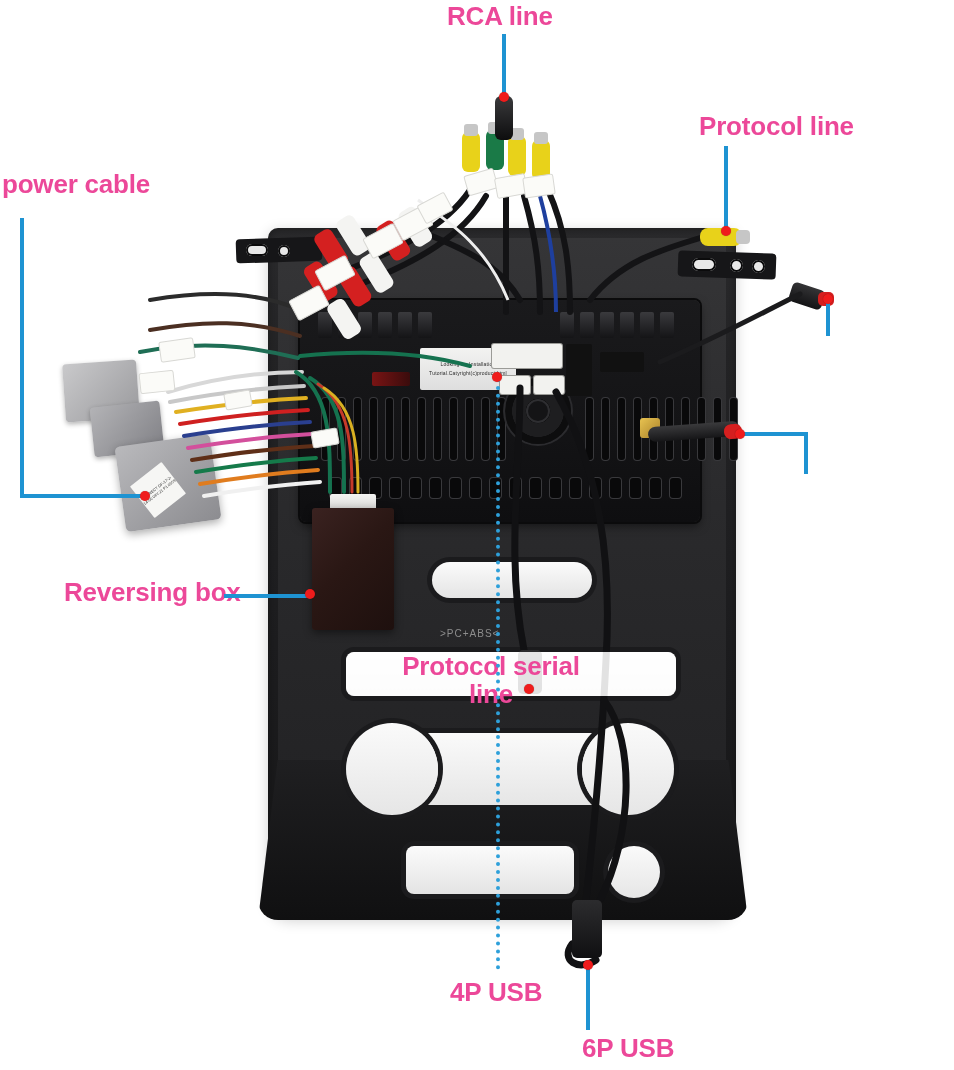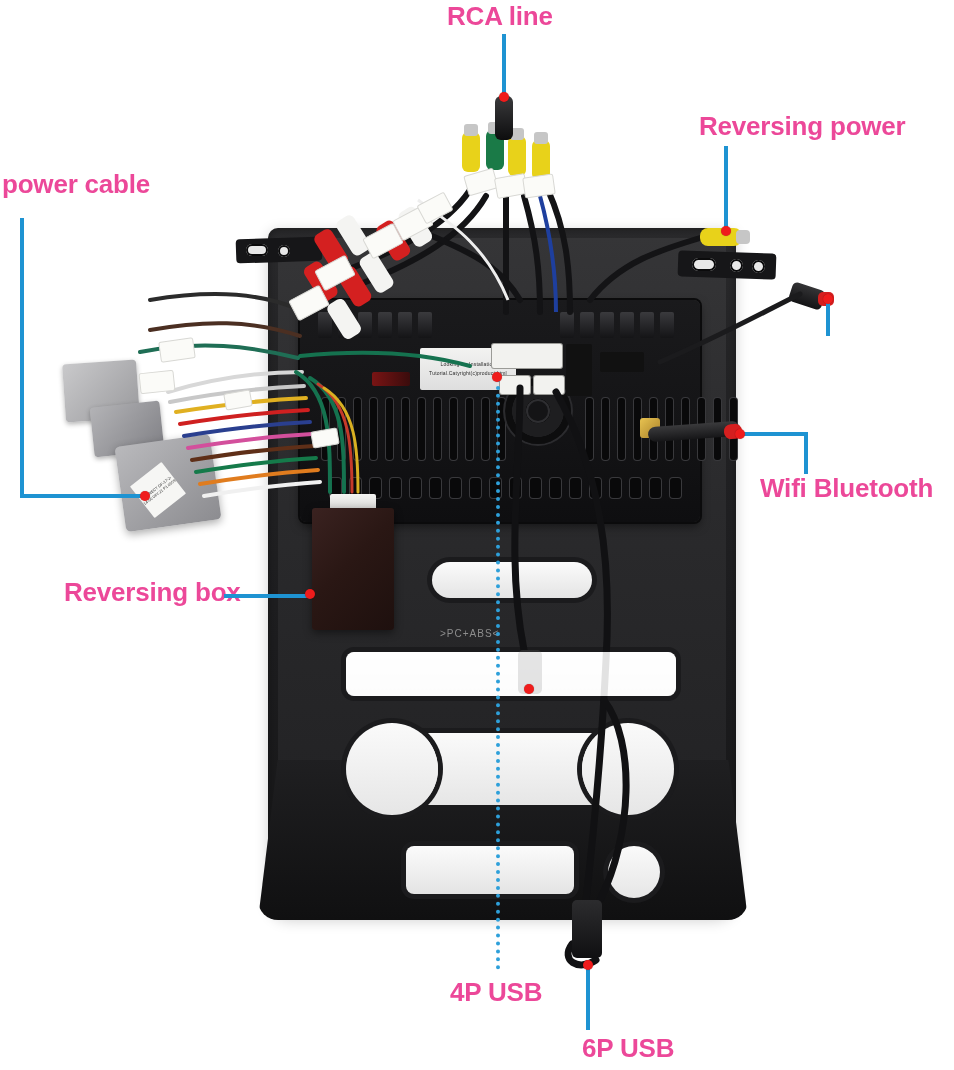--- a/index.html
+++ b/index.html
@@ -425,42 +425,43 @@
     </g>
   </svg>
 
   <div class="photo" id="serplug"></div>
   <div class="photo" id="usbplug"></div>
 
   <div class="label" style="left:447px;top:2px;">RCA line</div>
   <div class="lead v" style="left:502px;top:34px;height:62px;"></div>
   <div class="dot" style="left:499px;top:92px;"></div>
 
-  <div class="label" style="left:699px;top:112px;">Reversing power</div>
+  <div class="label" style="left:699px;top:112px;">Protocol line</div>
   <div class="lead v" style="left:724px;top:146px;height:82px;"></div>
   <div class="dot" style="left:721px;top:226px;"></div>
 
   <div class="label" style="left:2px;top:170px;">power cable</div>
   <div class="lead v" style="left:20px;top:218px;height:280px;"></div>
   <div class="lead h" style="left:20px;top:494px;width:126px;"></div>
   <div class="dot" style="left:140px;top:491px;"></div>
 
   <div class="lead v" style="left:826px;top:302px;height:34px;"></div>
   <div class="dot" style="left:823px;top:294px;"></div>
 
-  <div class="label" style="left:760px;top:474px;">Wifi Bluetooth</div>
   <div class="lead h" style="left:742px;top:432px;width:66px;"></div>
   <div class="lead v" style="left:804px;top:432px;height:42px;"></div>
   <div class="dot" style="left:735px;top:429px;"></div>
 
   <div class="label" style="left:64px;top:578px;">Reversing box</div>
   <div class="lead h" style="left:224px;top:594px;width:88px;"></div>
   <div class="dot" style="left:305px;top:589px;"></div>
 
   <div class="plate" style="left:346px;top:652px;width:330px;height:44px;"></div>
+  <div class="label center" style="left:346px;top:652px;width:290px;">Protocol serial
+line</div>
   <div class="dot" style="left:524px;top:684px;"></div>
 
   <div class="dotted" style="left:496px;top:378px;height:592px;"></div>
   <div class="dot" style="left:492px;top:372px;"></div>
   <div class="label" style="left:450px;top:978px;">4P USB</div>
 
   <div class="lead v" style="left:586px;top:966px;height:64px;"></div>
   <div class="dot" style="left:583px;top:960px;"></div>
   <div class="label" style="left:582px;top:1034px;">6P USB</div>
 

